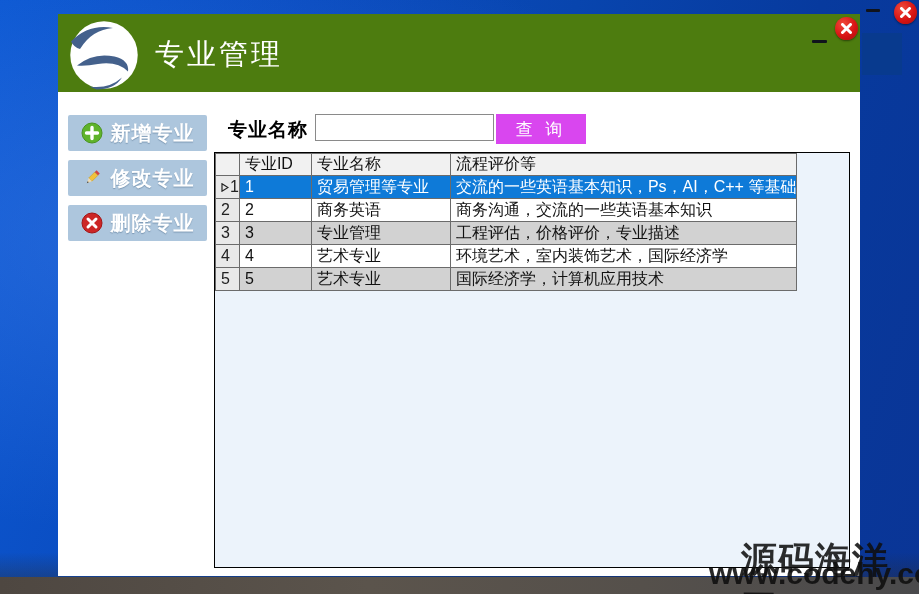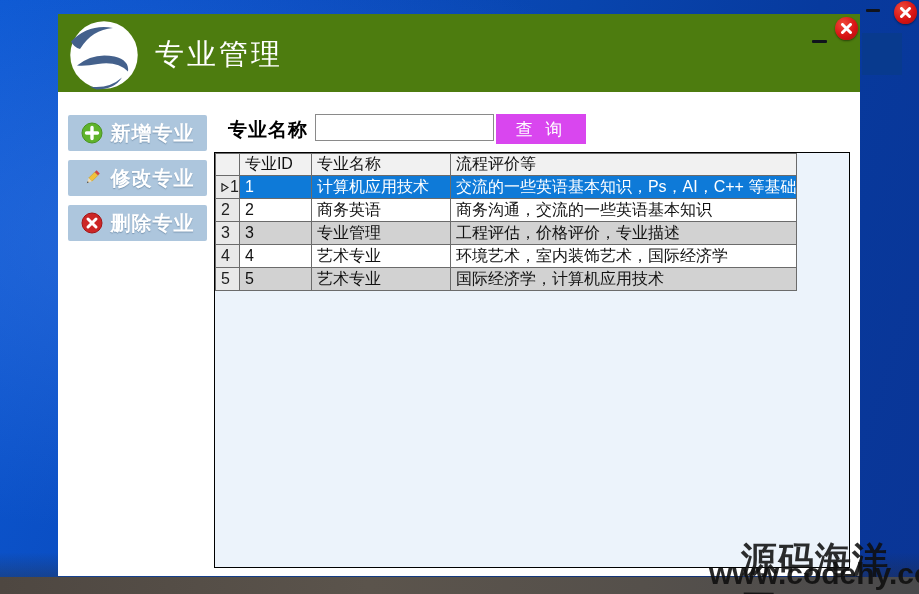--- a/index.html
+++ b/index.html
@@ -144,21 +144,21 @@
       <tr class="selected">
         <td class="rowhdr">
           <span class="cur-arrow">
             <svg width="8" height="9" viewBox="0 0 8 9">
               <polygon points="1,0.8 7,4.5 1,8.2" fill="none" stroke="#222" stroke-width="1.2"></polygon>
             </svg>
                 <span>1</span>
           </span>
         </td>
         <td class="c-id">1</td>
-        <td>计算机应用技术</td>
+        <td>贸易管理等专业</td>
         <td>交流的一些英语基本知识，Ps，AI，C++ 等基础</td>
       </tr>
       <tr class="plain">
         <td class="rowhdr">2</td>
         <td class="c-id">2</td>
         <td>商务英语</td>
         <td>商务沟通，交流的一些英语基本知识</td>
       </tr>
       <tr class="alt">
         <td class="rowhdr">3</td>

